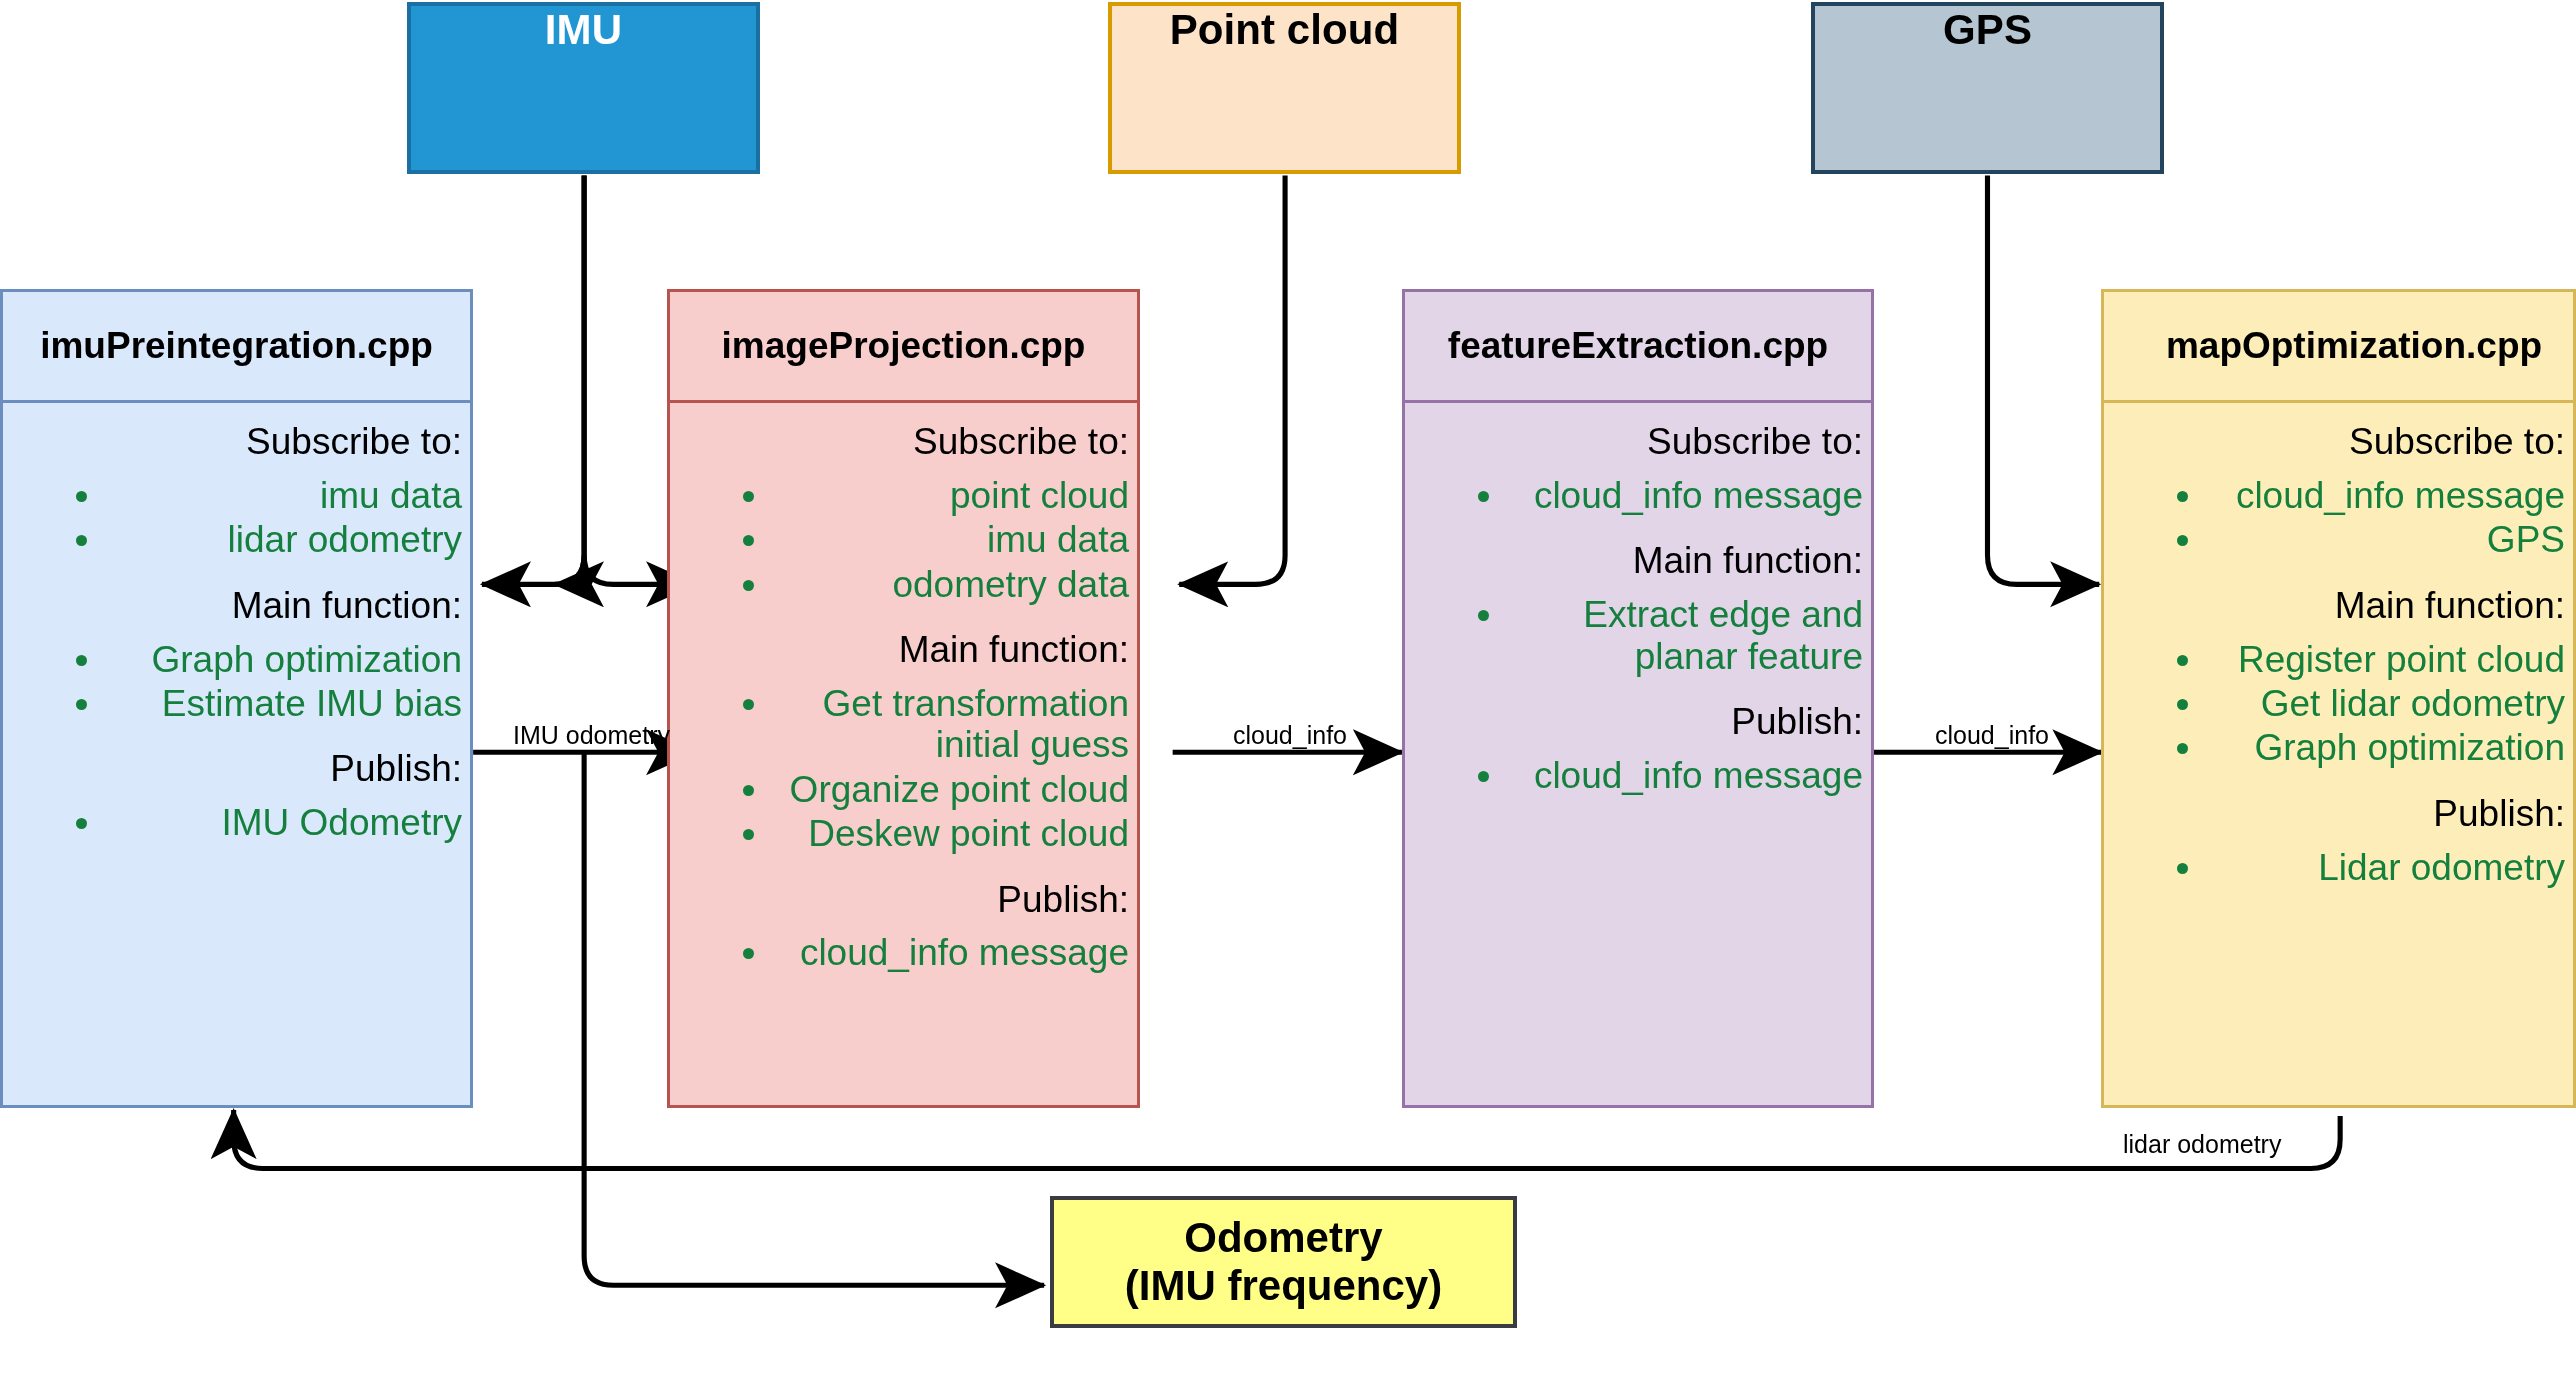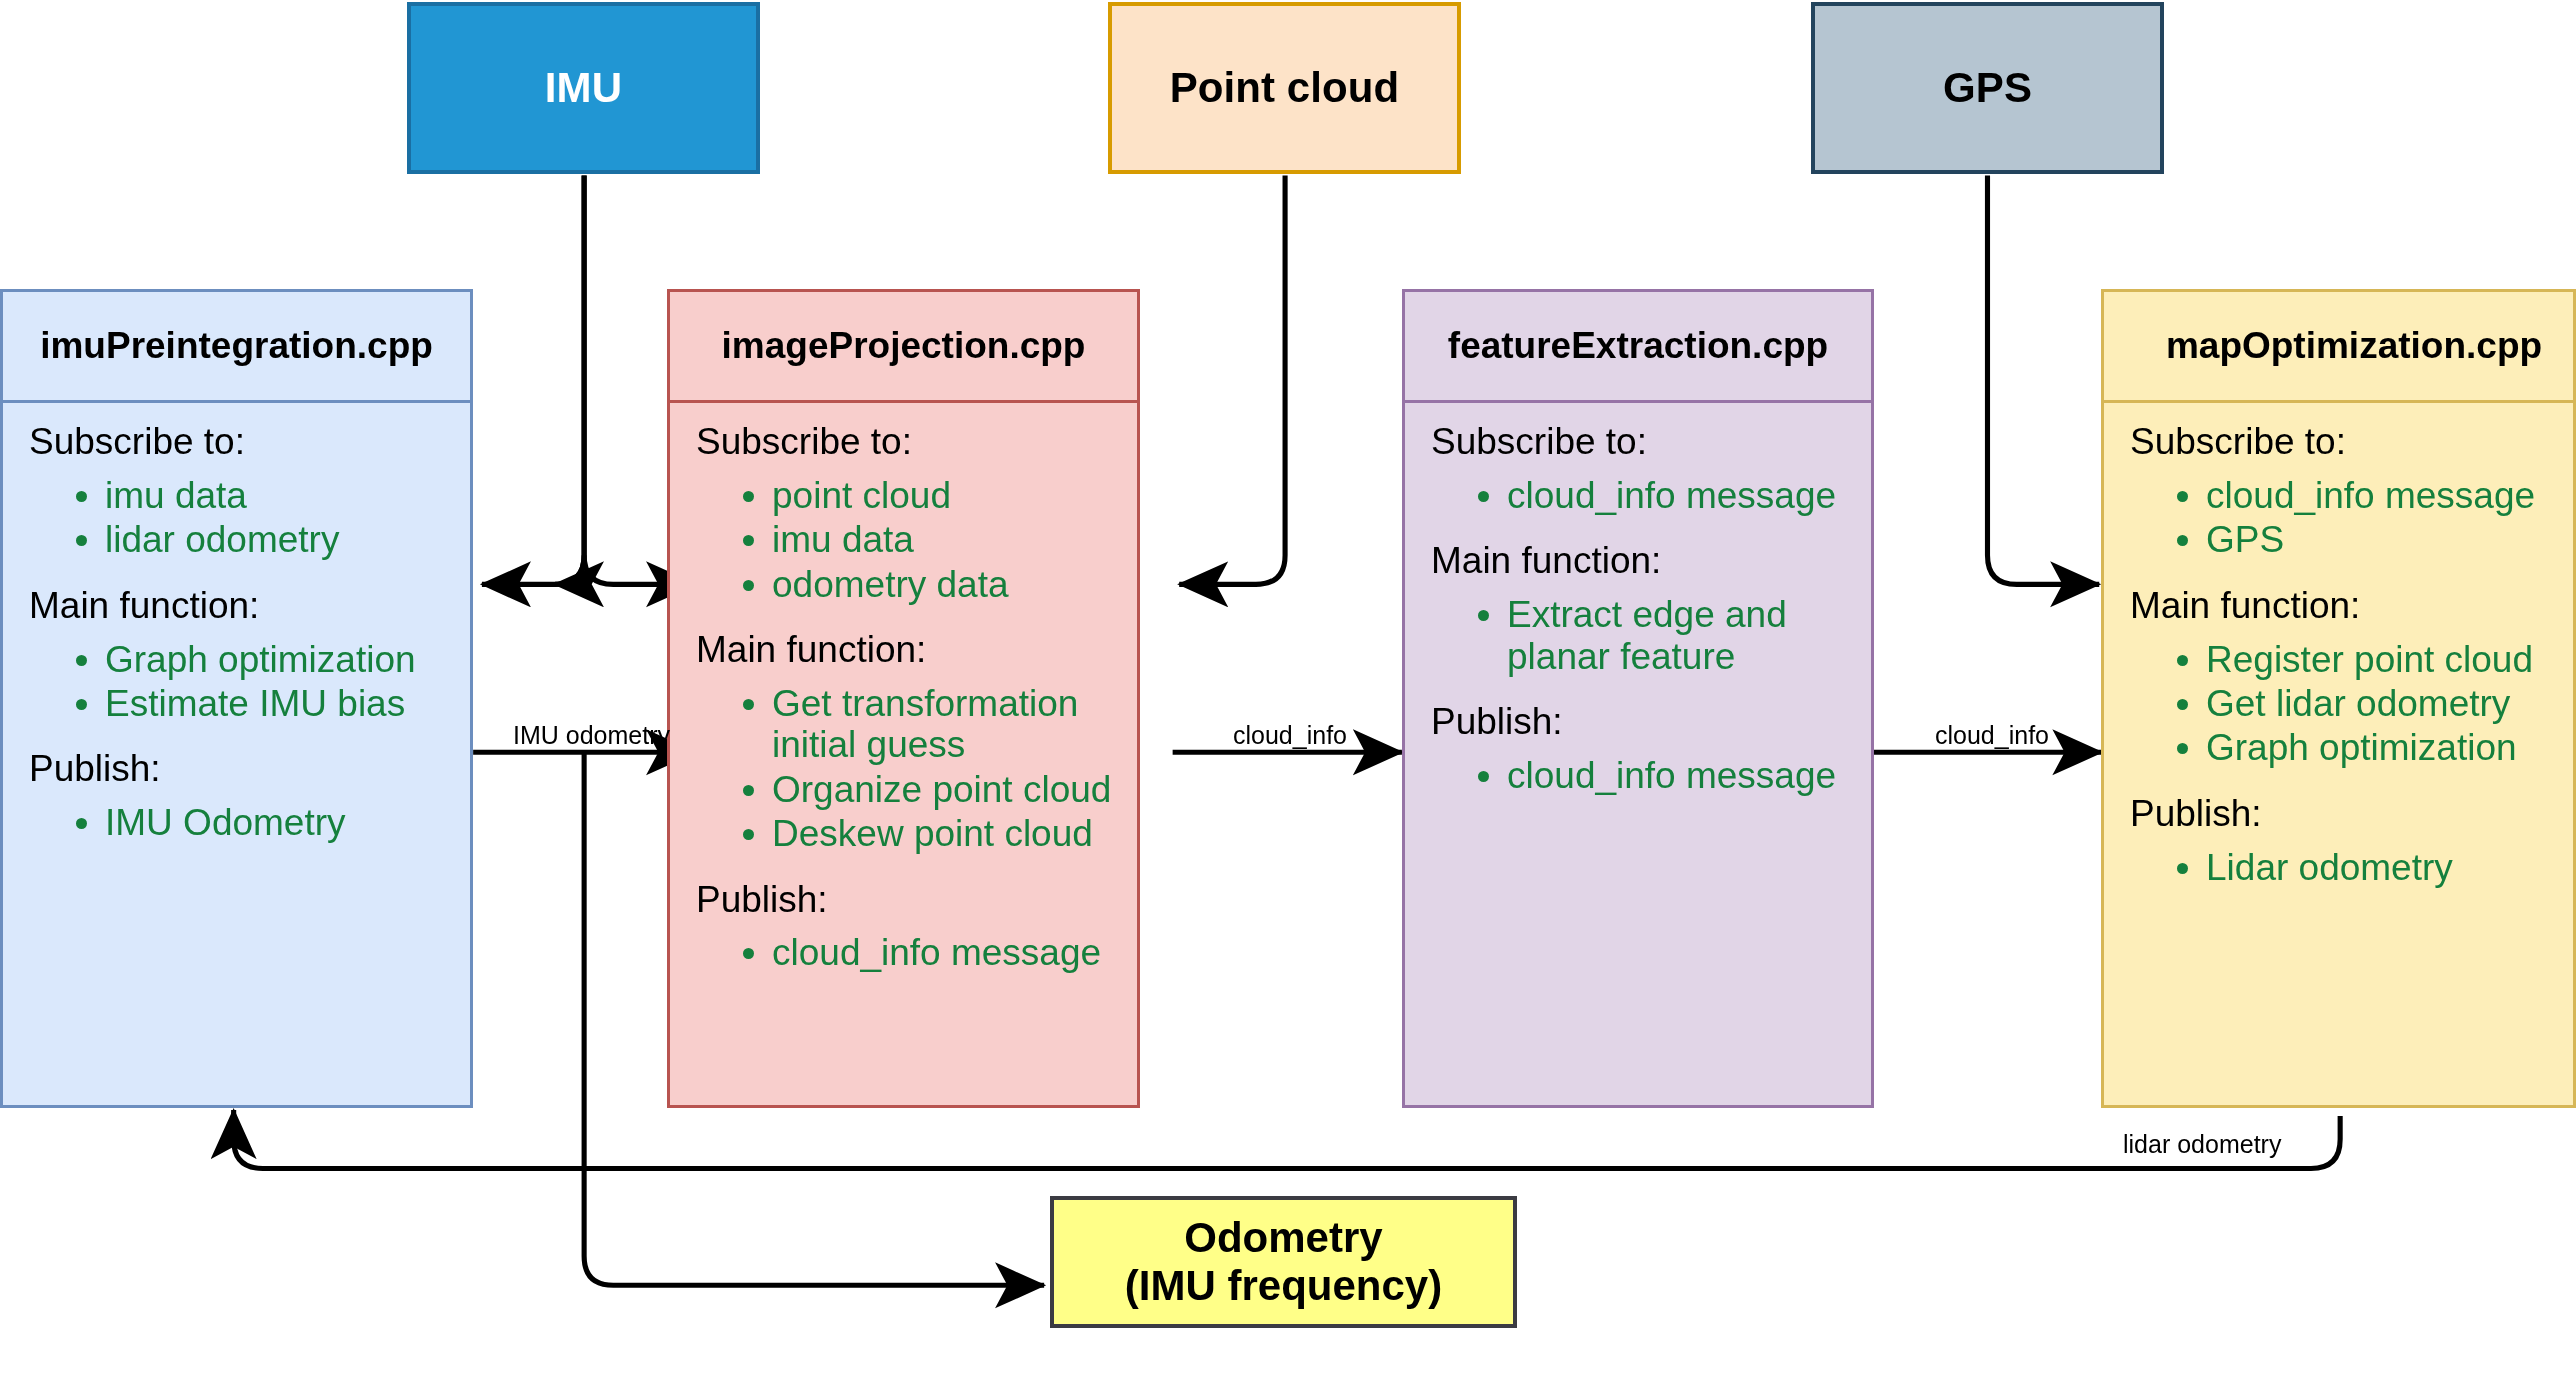--- a/index.html
+++ b/index.html
@@ -1,27 +1,27 @@
 <!DOCTYPE html>
 <html style="font-size:11.7px"><head>
 <meta charset="utf-8">
 <style>
   html,body{margin:0;padding:0;background:#ffffff;}
   body{font-family:"Liberation Sans", sans-serif;}
   #stage{position:relative;width:2576px;height:1379px;background:#ffffff;overflow:hidden;}
   #wires{position:absolute;left:0;top:0;width:2576px;height:1379px;pointer-events:none;}
 
-  .srcbox{position:absolute;display:flex;align-items:center;justify-content:center;
+  .srcbox{position:absolute;display:flex;align-items:flex-start;justify-content:center;
           box-sizing:border-box;border-width:4.4px;border-style:solid;}
   .srcbox .lbl{font-weight:bold;font-size:42px;letter-spacing:0.1px;}
 
   .node{position:absolute;box-sizing:border-box;border-width:3.7px;border-style:solid;display:flex;flex-direction:column;}
   .node .hdr{box-sizing:border-box;display:flex;align-items:center;justify-content:center;
              height:111px;border-bottom-width:3.7px;border-bottom-style:solid;font-weight:bold;font-size:37px;}
-  .node .body{flex:1;padding:19px 16px 0 26px;box-sizing:border-box;}
+  .node .body{flex:1;padding:19px 8px 0 26px;box-sizing:border-box;text-align:right;}
   .node .sec{font-size:37px;line-height:1.08;margin:0 0 4.4px 0;color:#000;}
   .node ul{margin:13px 0 25px 0;padding:0 0 0 76px;list-style:disc;}
   .node li{font-size:37px;line-height:1.12;margin:0 0 2.9px 0;color:#15803d;}
 
   .elabel{position:absolute;font-size:25px;color:#000;white-space:nowrap;}
   .endbox{position:absolute;box-sizing:border-box;border:4.4px solid #3b3b42;background:#ffff88;
           display:flex;align-items:center;justify-content:center;text-align:center;}
   .endbox .lbl{font-weight:bold;font-size:42px;line-height:1.14;color:#000;}
 </style>
 </head>

